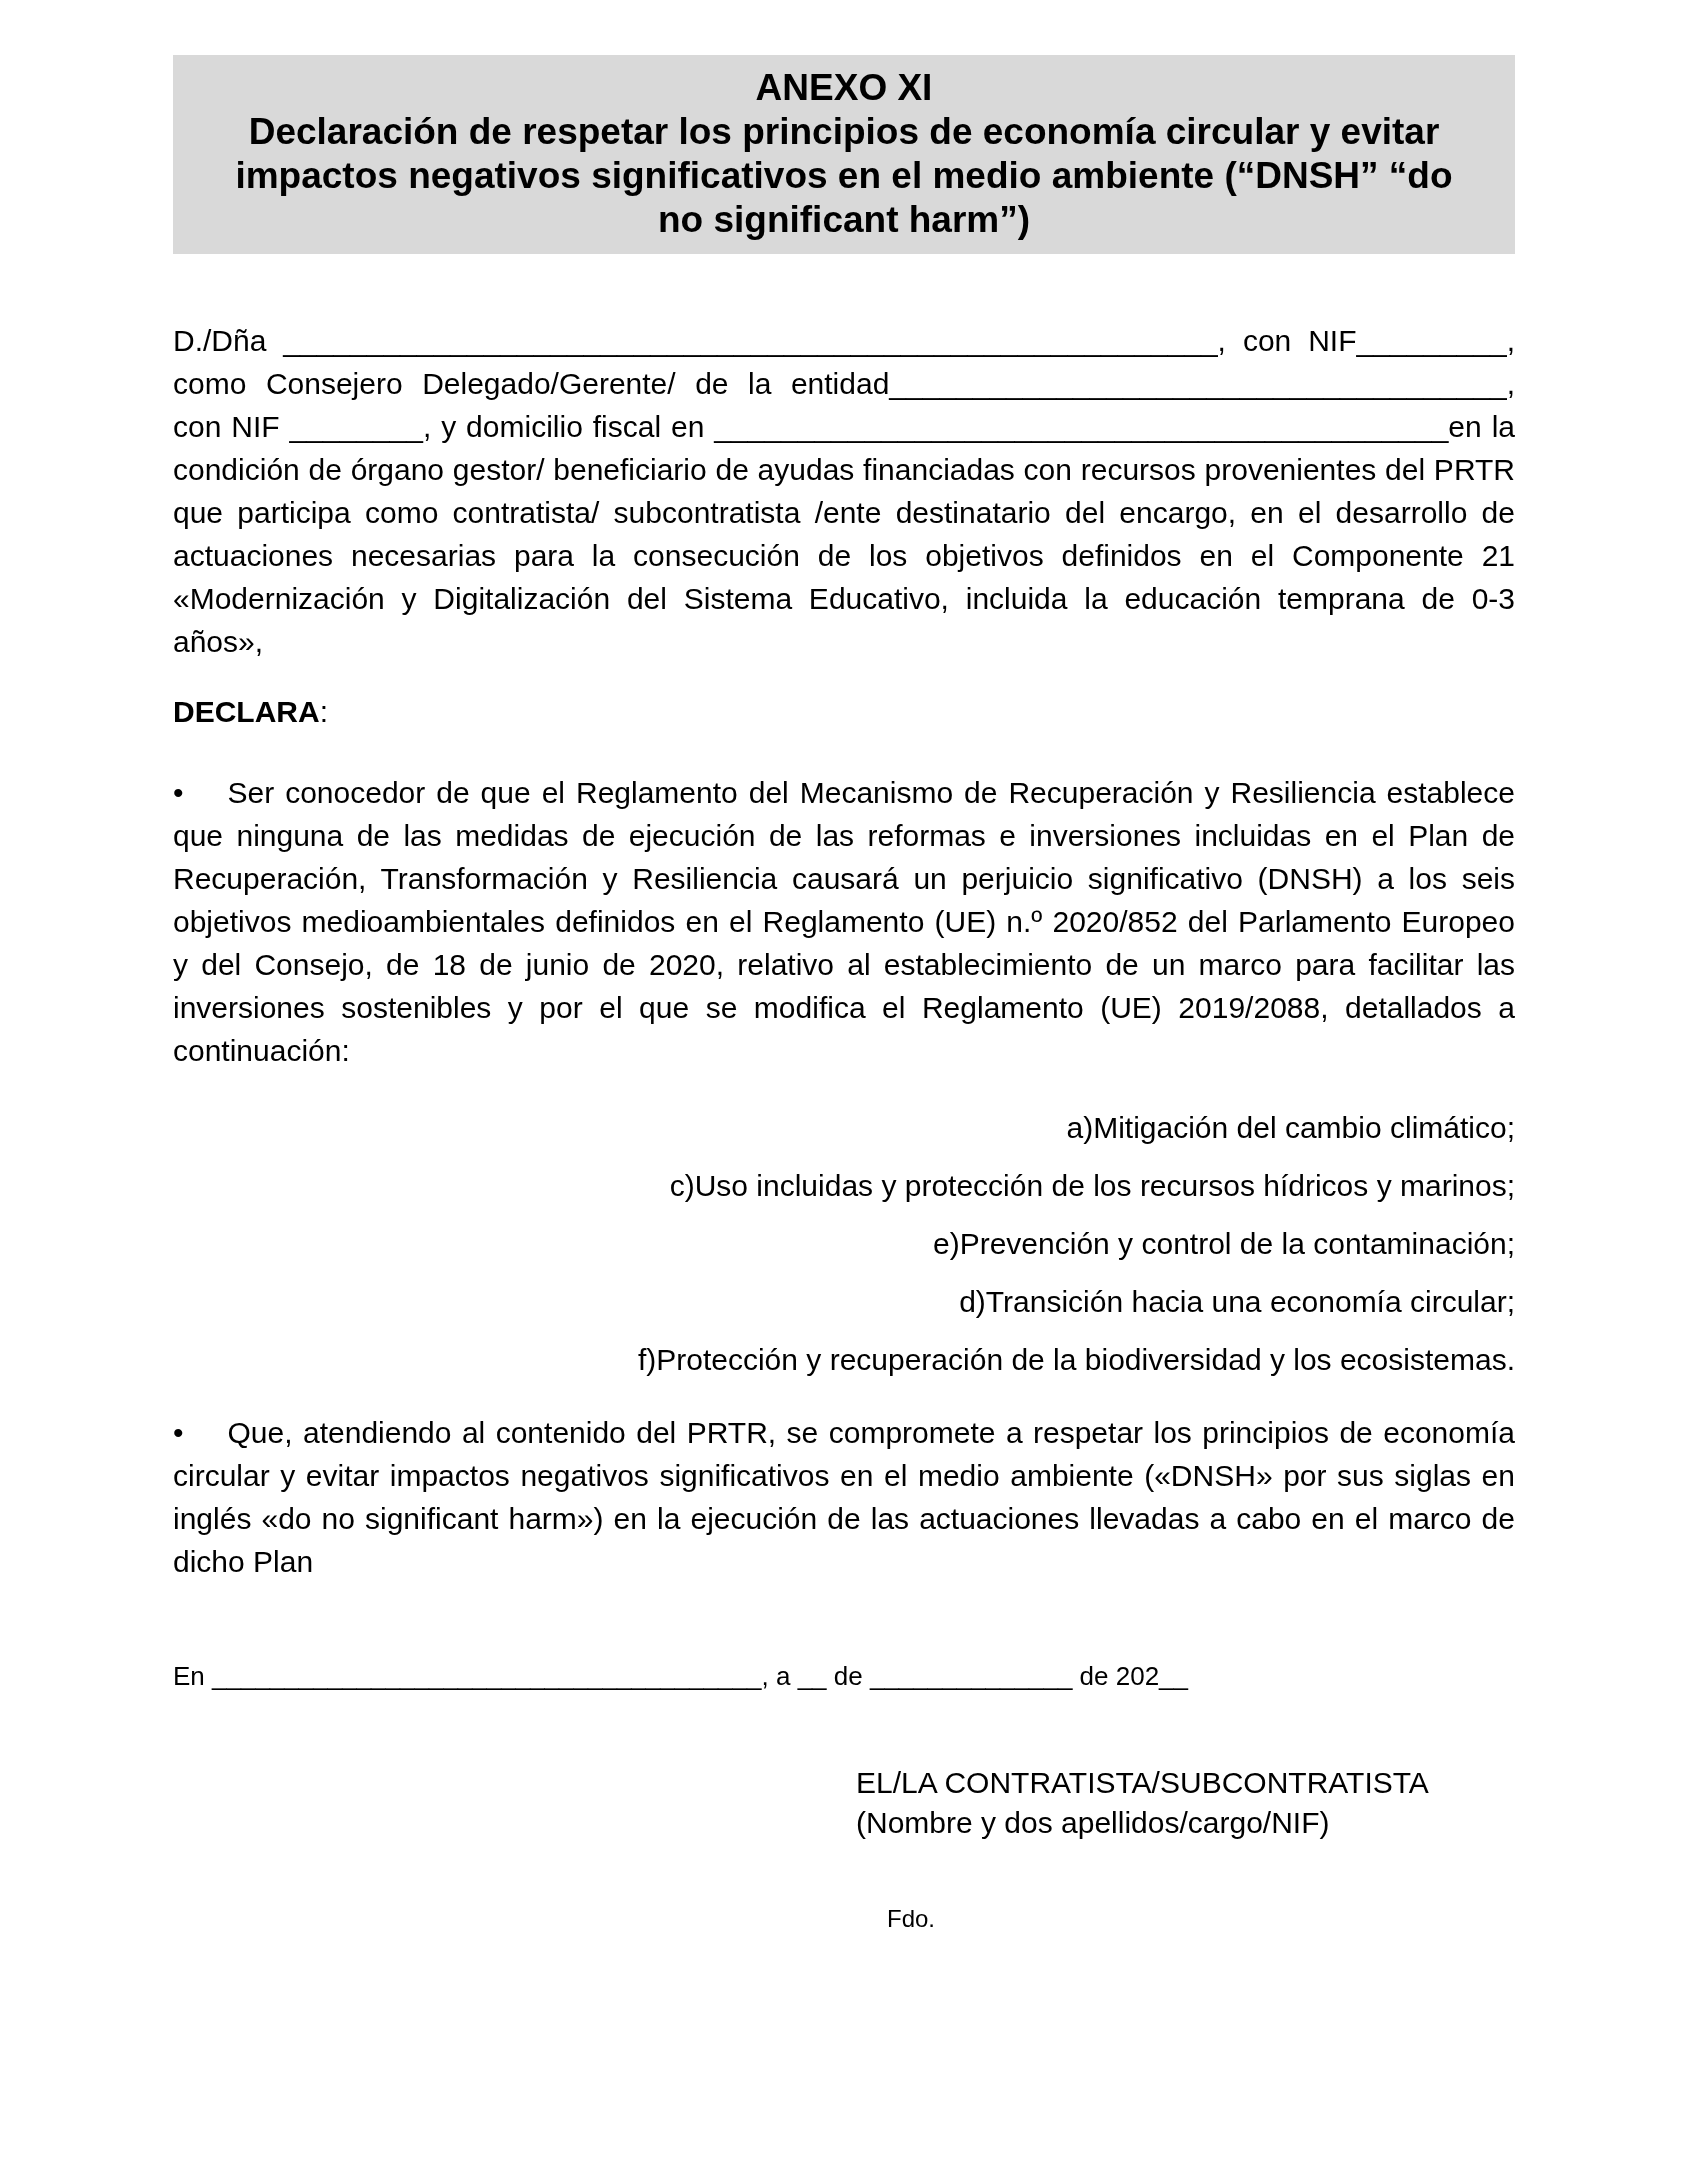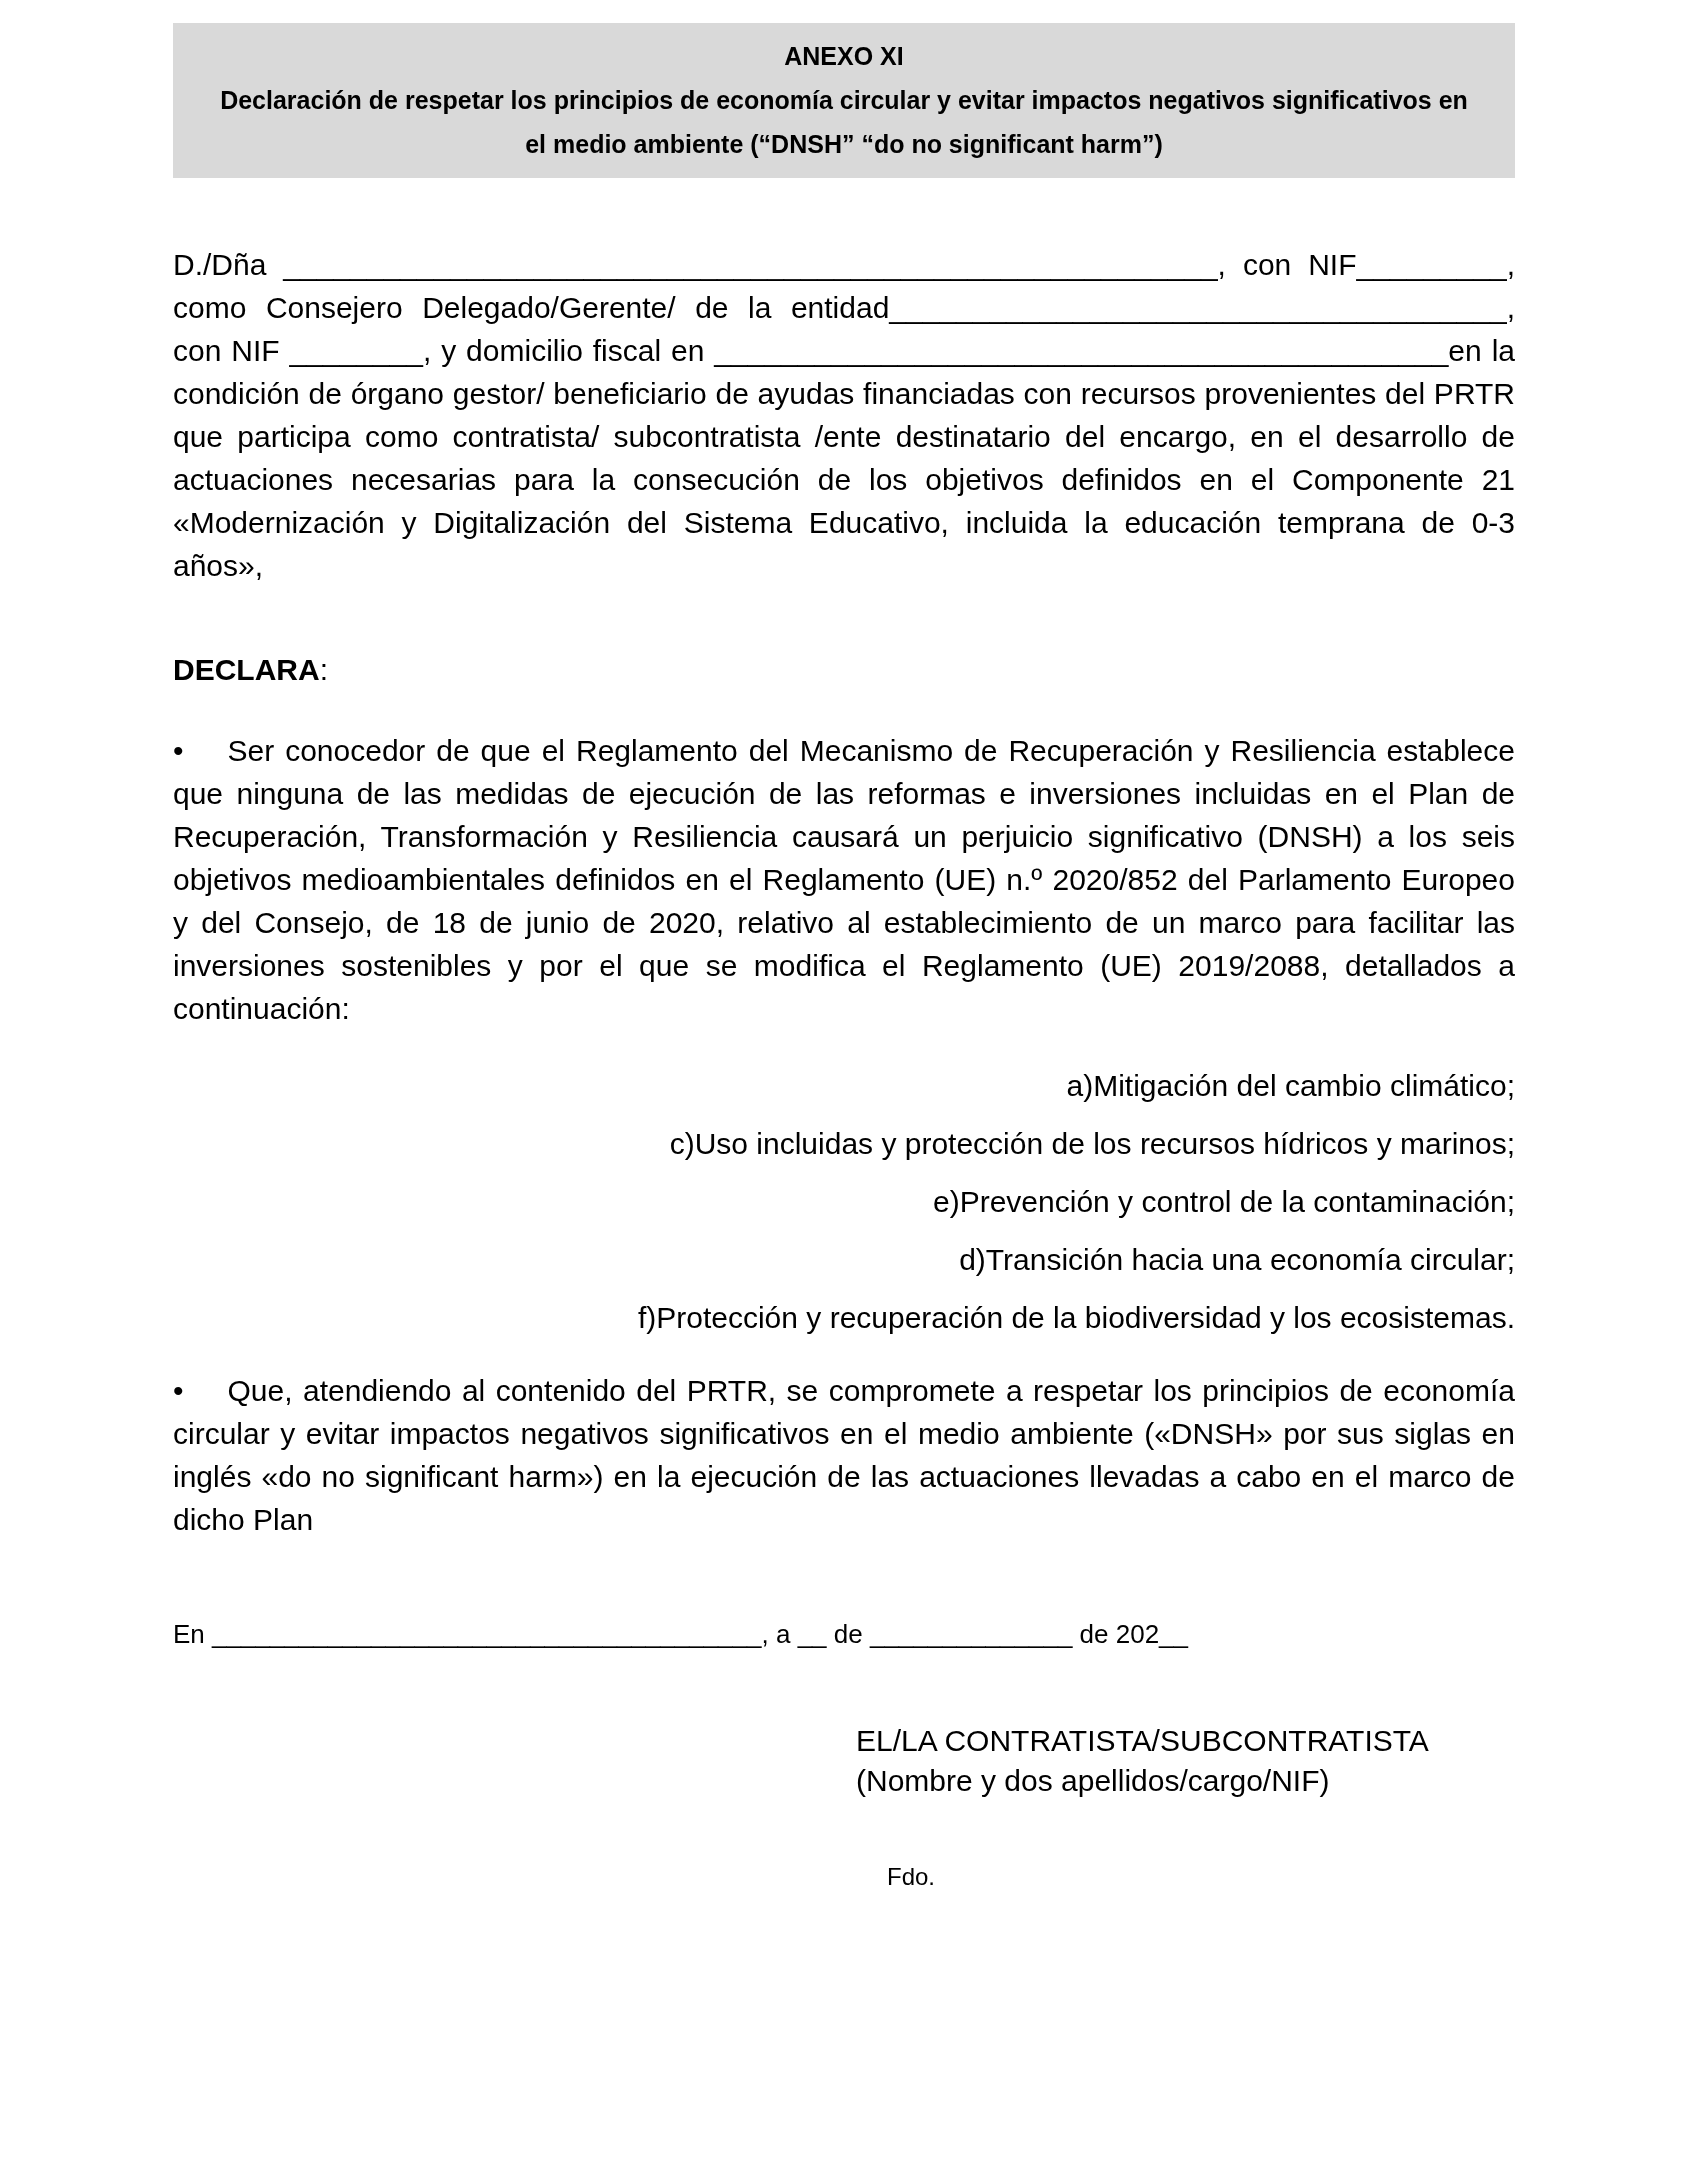--- a/index.html
+++ b/index.html
@@ -19,33 +19,34 @@
     height: 100%;
     box-sizing: border-box;
     padding: 23px 173px 0 173px;
     background: var(--page-bg, #ffffff);
     color: var(--text, #000000);
   }
   .title-box {
     background: var(--header-bg, #d9d9d9);
     text-align: center;
     font-weight: 700;
-    font-size: 25px;
+    font-size: 37px;
     line-height: 44px;
     padding: 10.6px 38px 12px 38px;
+    margin-top: 32px;
   }
   p { margin: 0; }
   .intro {
     margin-top: 65px;
     font-size: 30px;
     line-height: 43px;
     text-align: justify;
   }
   .declara {
-    margin-top: 61px;
+    margin-top: 27px;
     font-size: 30px;
     line-height: 43px;
   }
   .declara .word { font-weight: 700; }
   .bullet-para {
     font-size: 30px;
     line-height: 43px;
     text-align: justify;
   }
   .bullet-para.b1 { margin-top: 38px; }

